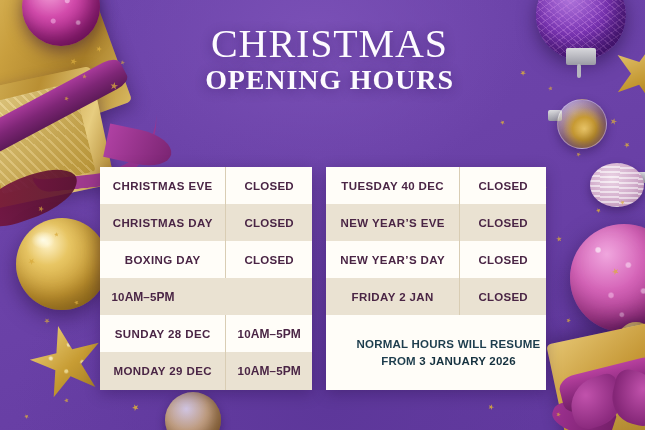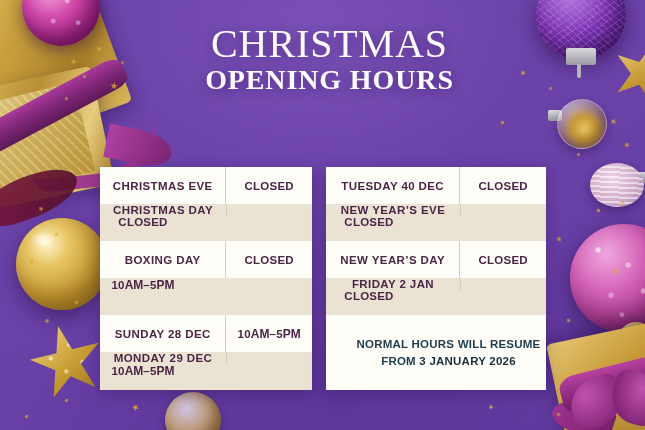--- a/index.html
+++ b/index.html
@@ -250,21 +250,21 @@
   
   .table{
     position:absolute;background:#fffdf8;
     box-shadow:0 4px 14px rgba(30,8,55,.30);
     overflow:hidden;
   }
   #table-left{left:100px;top:167px;width:212px;height:223px;}
   #table-right{left:326px;top:167px;width:220px;height:223px;}
 
   .row{display:flex;align-items:stretch;height:37.1px;}
-  .row.alt{background:#eae2d2;flex-direction:column;}
+  .row.alt{background:#eae2d2;}
   .row .day, .row .hours{
     display:flex;align-items:center;justify-content:center;
     color:#4a2545;
     font-size:11.5px;
     font-weight:600;
     letter-spacing:.035em;
     white-space:nowrap;
   }
   #table-left .day{width:126px;border-right:1px solid #d9cdb4;}
   #table-left .hours{width:86px;font-weight:700;letter-spacing:.02em;}

